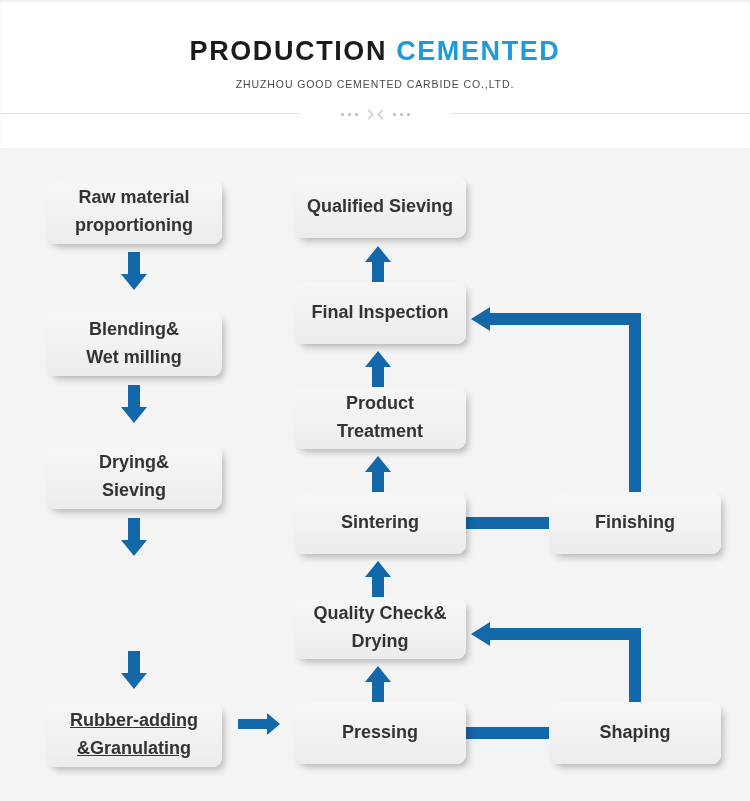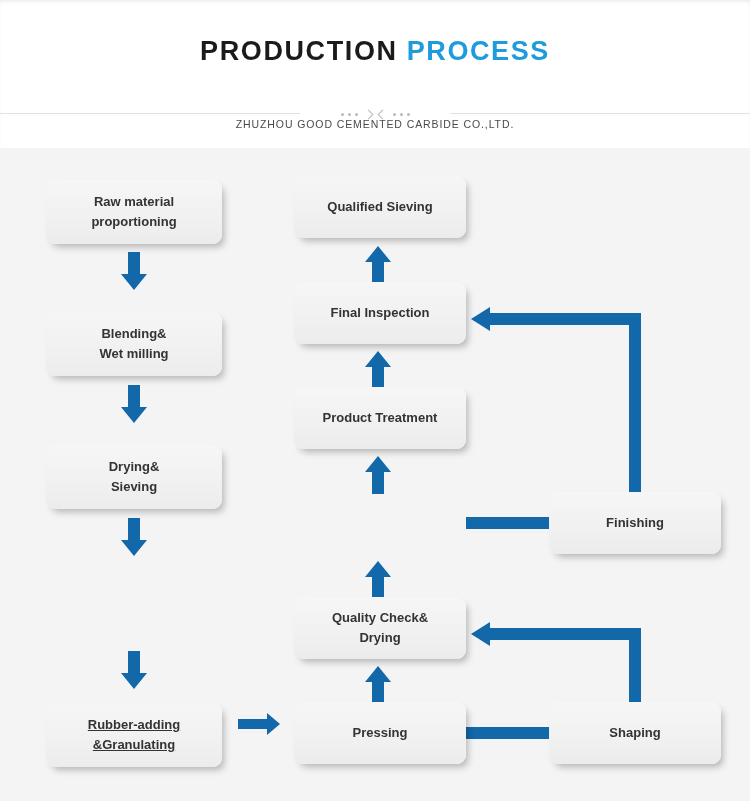--- a/index.html
+++ b/index.html
@@ -39,21 +39,20 @@
 
   #subtitle {
     position: absolute;
     left: 0; top: 78px;
     width: 750px;
     text-align: center;
     font-size: 10.5px;
     letter-spacing: 0.9px;
     color: #4a4a4a;
     white-space: nowrap;
-    margin-top: 40px;
   }
 
   
   #divider {
     position: absolute;
     left: 0; top: 102px;
     width: 750px;
     height: 24px;
   }
   #divider .rule {
@@ -104,21 +103,21 @@
     position: absolute;
     box-sizing: border-box;
     background: linear-gradient(180deg, #f6f6f6 0%, #f1f1f1 55%, #ececec 100%);
     border-radius: 9px;
     box-shadow: 4px 5px 7px -2px rgba(0,0,0,0.26);
     display: flex;
     align-items: center;
     justify-content: center;
     text-align: center;
     color: #333333;
-    font-size: 13px;
+    font-size: 18px;
     font-weight: bold;
     line-height: 1.55;
     z-index: 3;
     white-space: pre-line;
     padding: 0 8px;
   }
 
   
   .bar {
     position: absolute;
@@ -183,21 +182,21 @@
     border-right: 19px solid #1268a8;
     z-index: 2;
   }
 </style>
 </head>
 <body>
 
 <div id="header">
 
   <div id="title">
-    <span>PRODUCTION</span><span>&nbsp;</span><span class="accent">PROCESS</span>
+    <span>PRODUCTION</span><span>&nbsp;</span><span class="accent">CEMENTED</span>
   </div>
 
   <div id="subtitle">ZHUZHOU GOOD CEMENTED CARBIDE CO.,LTD.</div>
 
   <div id="divider">
     <div class="rule left"></div>
     <div class="rule right"></div>
     <div class="orn">
       <span class="dots">
           <i></i>
@@ -269,20 +268,21 @@
       <span class="shaft"></span>
   </div>
 
   <div class="node" style="left:294px; top:239px; width:172px; height:62px;">Product Treatment</div>
 
   <div class="varrow up" style="left:365px; top:308px; width:26px; height:38px;">
     <span class="head"></span>
       <span class="shaft"></span>
   </div>
 
+  <div class="node" style="left:294px; top:344px; width:172px; height:62px;">Sintering</div>
 
   <div class="varrow up" style="left:365px; top:413px; width:26px; height:38px;">
     <span class="head"></span>
       <span class="shaft"></span>
   </div>
 
   <div class="node" style="left:294px; top:449px; width:172px; height:62px;">Quality Check&amp;
 Drying</div>
 
   <div class="varrow up" style="left:365px; top:518px; width:26px; height:38px;">

